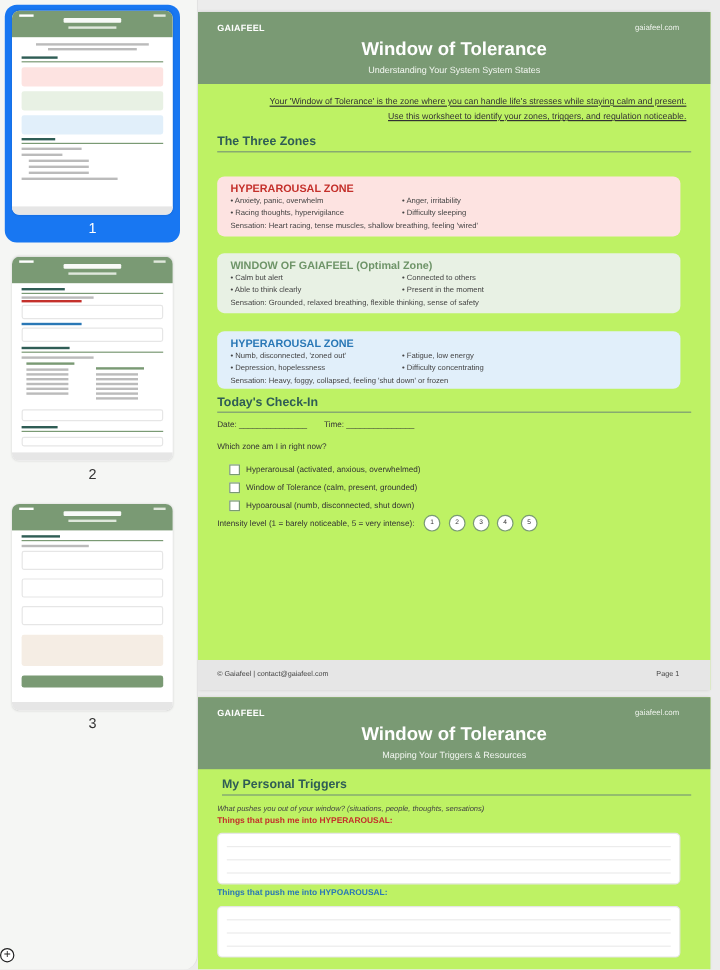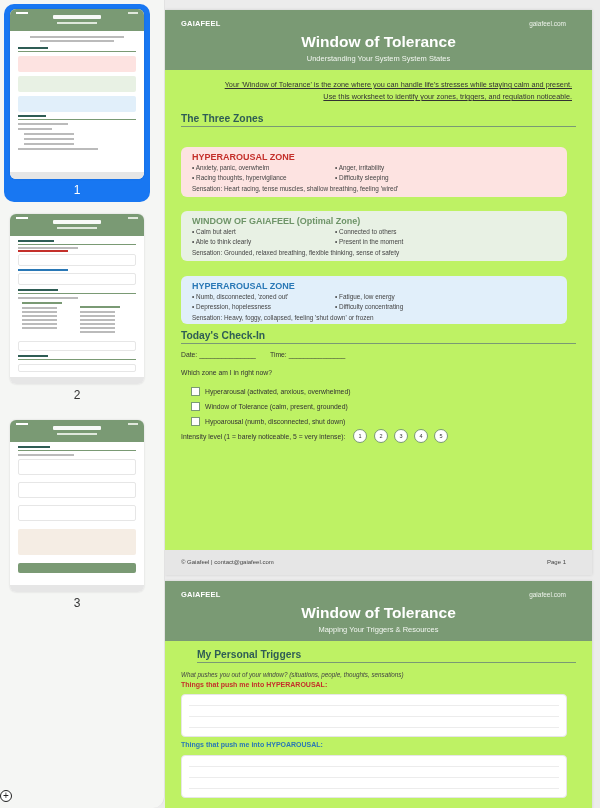--- a/index.html
+++ b/index.html
@@ -56,21 +56,21 @@
   .checkrow { position: absolute; left: 16px; font-size: 6.8px; color: #333; }
   .cb { position: absolute; left: 26px; width: 9px; height: 9px; border: 1px solid #7a9a74; background: #fff; }
   .cb-label { position: absolute; left: 40px; font-size: 6.8px; color: #333; }
   .intensity { position: absolute; left: 16px; top: 423px; font-size: 6.8px; color: #333; }
   .circle { position: absolute; top: 419px; width: 14px; height: 14px; border: 1px solid #7a9a74; border-radius: 50%; font-size: 5.5px; color: #333; display: flex; align-items: center; justify-content: center; background: #fff; }
 
   .footer { position: absolute; left: 0; right: 0; bottom: 0; height: 25px; background: #e6e6e6; font-size: 6px; color: #444; }
   .footer .f-left { position: absolute; left: 16px; top: 9px; }
   .footer .f-right { position: absolute; right: 26px; top: 9px; }
 
-  .p2-trig-title { position: absolute; left: 16px; right: 0; top: 68px; }
+  .p2-trig-title { position: absolute; left: 4px; right: 0; top: 68px; }
   .p2-q { position: absolute; left: 16px; top: 90px; font-size: 6.3px; font-style: italic; color: #444; }
   .p2-label { position: absolute; left: 16px; font-size: 7px; font-weight: bold; }
   .p2-label.red { top: 100px; color: #c4302b; }
   .p2-label.blue { top: 160px; color: #2a78b6; }
   .write-box { position: absolute; left: 16px; width: 386px; height: 43px; border: 1px solid #e6e6e6; border-radius: 4px; background: #fff; }
   .write-box .wl { position: absolute; left: 7px; right: 7px; height: 1px; background: #ececec; }
 </style>
 </head>
 <body>
 

